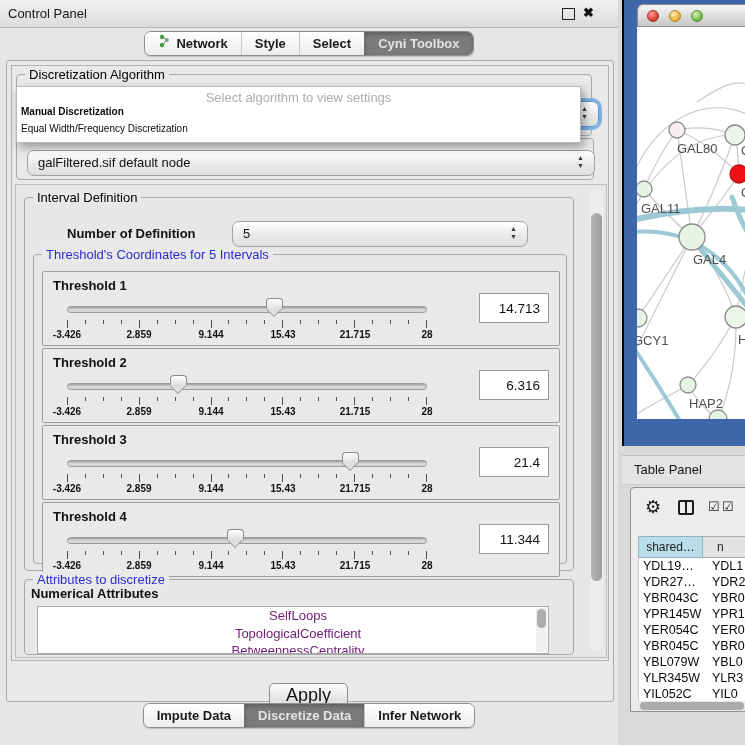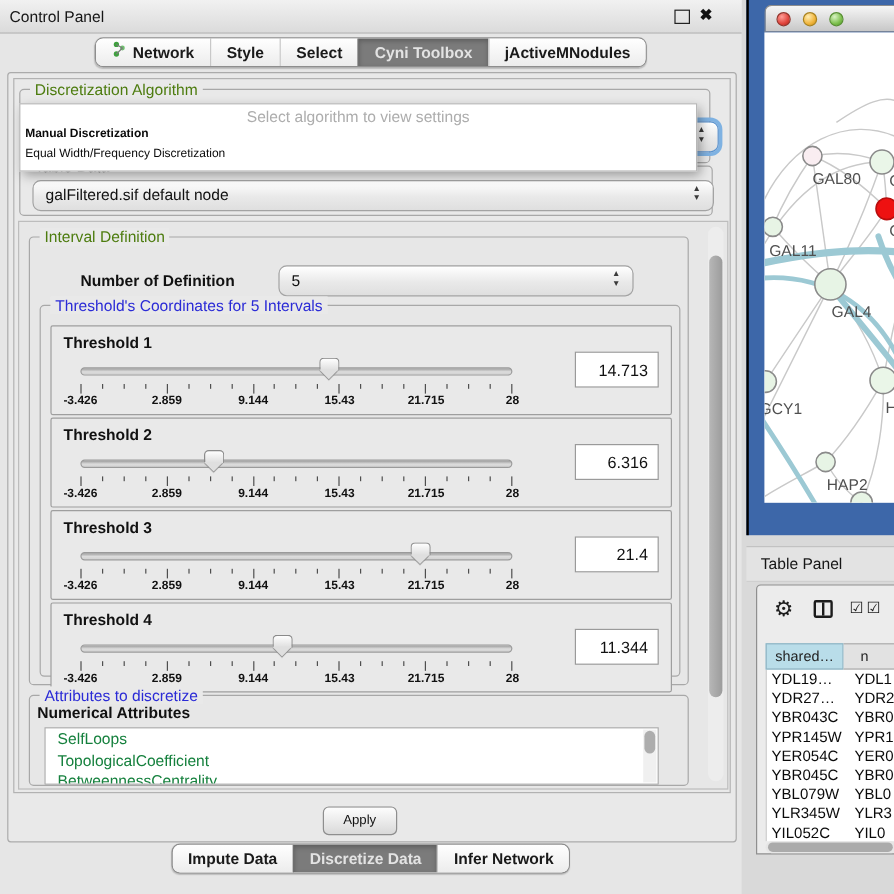--- a/index.html
+++ b/index.html
@@ -19,21 +19,21 @@
   .seg .item:first-child{border-left:none;}
   .seg .item.sel{background:#7B7B7B;color:#E3E3E3;border-left-color:#6E6E6E;box-shadow:inset 0 2px 4px rgba(0,0,0,.25);}
   .toptabs{left:0;top:31px;width:618px;display:flex;justify-content:center;}
   .bottabs{left:0;top:703px;width:618px;display:flex;justify-content:center;}
 
   .cp-outer{left:6px;top:60px;width:606px;height:640px;border:1px solid #ABABAB;border-radius:3px;background:#E9E9E9;}
   .cp-inner{left:4px;top:4px;width:596px;height:594px;border:1px solid #B2B2B2;background:#E9E9E9;}
 
   .group{border:1px solid #A8A8A8;border-radius:4px;}
   .gtitle{position:absolute;top:-8px;left:8px;background:#E9E9E9;padding:0 4px;font-size:13px;white-space:nowrap;}
-  .gtitle.green{color:#4d7c0f;}
+  .gtitle.green{color:#000000;}
   .gtitle.blue{color:#2B2BD6;}
   .gtitle.dark{color:#1B1B1B;}
 
   .combo{position:absolute;height:24px;border:1px solid #A3A3A3;border-radius:7px;background:linear-gradient(#FFFFFF,#E9E9E9 55%,#DFDFDF);box-shadow:inset 0 1px 0 #fff;line-height:24px;padding-left:10px;font-size:13px;color:#111;}
   .combo .spin{position:absolute;right:9px;top:3px;width:9px;height:18px;font-size:7px;line-height:8px;color:#3A3A3A;text-align:center;}
   .combo.focus{box-shadow:0 0 0 3px #7FB2E2, inset 0 1px 0 #fff;border-color:#5B93CF;}
 
   
   .popup{left:4px;top:20px;width:563px;height:55px;background:#FFFFFF;border:1px solid #B7B7B7;box-shadow:3px 4px 9px rgba(0,0,0,.35);z-index:30;}
   .popup .ph{position:absolute;left:0;top:3px;width:100%;text-align:center;color:#ADADAD;font-size:13px;}
@@ -56,25 +56,25 @@
   .ticks{position:absolute;left:24px;top:48px;width:360px;height:9px;display:flex;justify-content:space-between;align-items:flex-start;}
   .tick{width:1px;background:#4F4F4F;}
   .tick.major{height:8px;}
   .tick.minor{height:4px;}
   .axis{position:absolute;left:24px;top:57px;width:360px;height:13px;}
   .axis span{position:absolute;width:64px;margin-left:-32px;text-align:center;font-size:10px;font-weight:bold;color:#111;}
   .valbox{position:absolute;left:436px;top:21px;width:70px;height:30px;background:#FFFFFF;border:1px solid #9A9A9A;line-height:30px;text-align:right;padding-right:8px;box-sizing:border-box;font-size:13.5px;}
 
   
   .attr-list{position:absolute;left:12px;top:26px;width:510px;height:46px;background:#FFFFFF;border:1px solid #ABABAB;overflow:hidden;}
-  .attr-list .li{padding-left:10px;line-height:17.5px;font-size:13px;color:#15803d;white-space:nowrap;}
+  .attr-list .li{padding-left:10px;line-height:17.5px;font-size:13px;color:#701a75;white-space:nowrap;text-align:center;}
   .attr-sb{position:absolute;right:1px;top:1px;width:11px;height:44px;background:#F0F0F0;}
   .attr-sb .th{position:absolute;left:1px;top:1px;width:9px;height:19px;border-radius:5px;background:#ADADAD;}
 
-  .btn{display:inline-block;padding:0 16px;height:22px;line-height:22px;border:1px solid #8E8E8E;border-radius:5px;background:linear-gradient(#FDFDFD,#D9D9D9);font-size:11px;color:#111;text-align:center;}
+  .btn{display:inline-block;padding:0 16px;height:22px;line-height:22px;border:1px solid #8E8E8E;border-radius:5px;background:linear-gradient(#FDFDFD,#D9D9D9);font-size:18px;color:#111;text-align:center;margin-top:11px;}
 
   
   .netwin{left:622px;top:0;width:123px;height:446px;background:#3D67A9;border-left:2px solid #000000;box-sizing:border-box;}
   .net-titlebar{left:13px;top:4px;width:110px;height:23px;background:linear-gradient(#F6F6F6,#C7C7C7);border:1px solid #8D8D8D;border-right:none;border-radius:6px 0 0 0;box-sizing:border-box;}
   .light{position:absolute;top:5px;width:12px;height:12px;border-radius:50%;box-sizing:border-box;}
   .light.red{left:9px;background:radial-gradient(circle at 35% 30%,#FF9D96,#E0443C 60%,#A8291F);border:1px solid #93362E;}
   .light.yellow{left:31px;background:radial-gradient(circle at 35% 30%,#FFEDB3,#F0B43C 60%,#BF8A18);border:1px solid #A9821E;}
   .light.green{left:53px;background:radial-gradient(circle at 35% 30%,#D9F3C4,#7DC04E 60%,#4F9328);border:1px solid #588F33;}
   .net-canvas{left:13px;top:27px;width:110px;height:392px;background:#FFFFFF;overflow:hidden;}
   svg text{font-family:"Liberation Sans",sans-serif;font-size:13px;fill:#4F4F4F;}
@@ -125,23 +125,20 @@
           <span>Network</span>
         </div>
         <div class="item">
             <span>Style</span>
           </div>
         <div class="item">
             <span>Select</span>
           </div>
         <div class="item sel">
             <span>Cyni Toolbox</span>
-          </div>
-        <div class="item">
-            <span>jActiveMNodules</span>
           </div>
       </div>
     </div>
 
     <div class="abs cp-outer">
       <div class="abs cp-inner">
 
         <div class="abs group" style="left:4px;top:8px;width:574px;height:60px;">
           <span class="gtitle green">Discretization Algorithm</span>
           <div class="combo focus" style="left:10px;top:26px;width:560px;">

